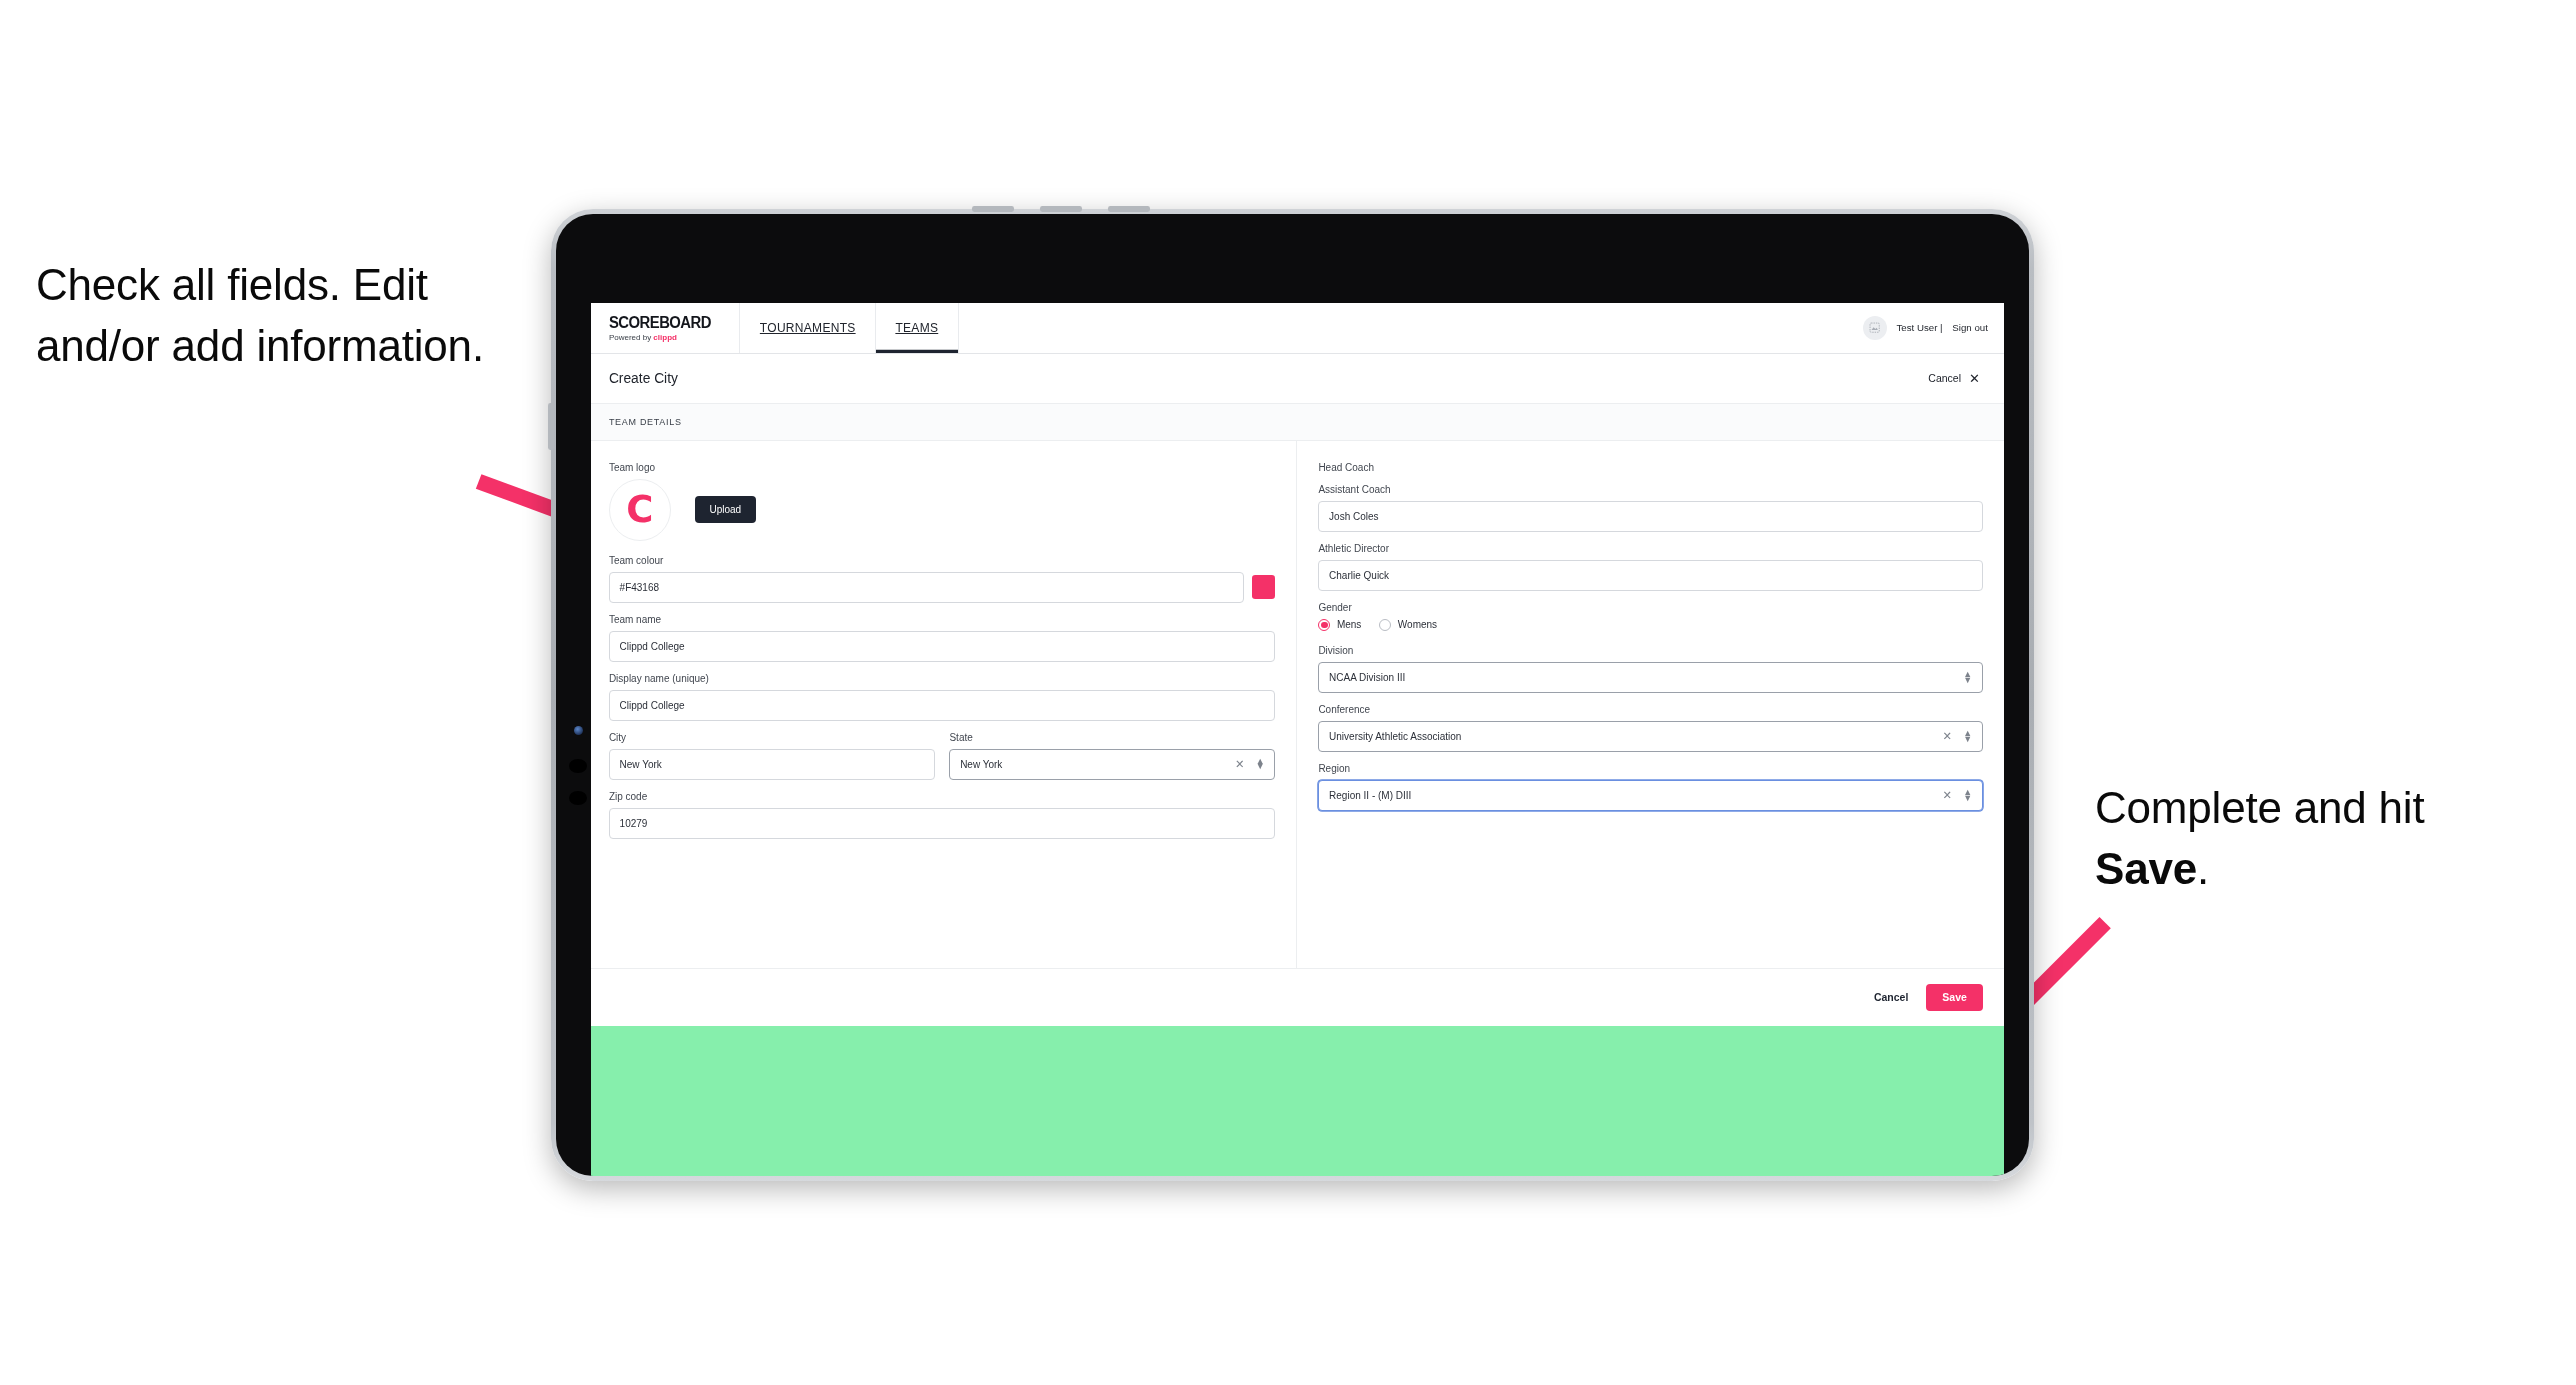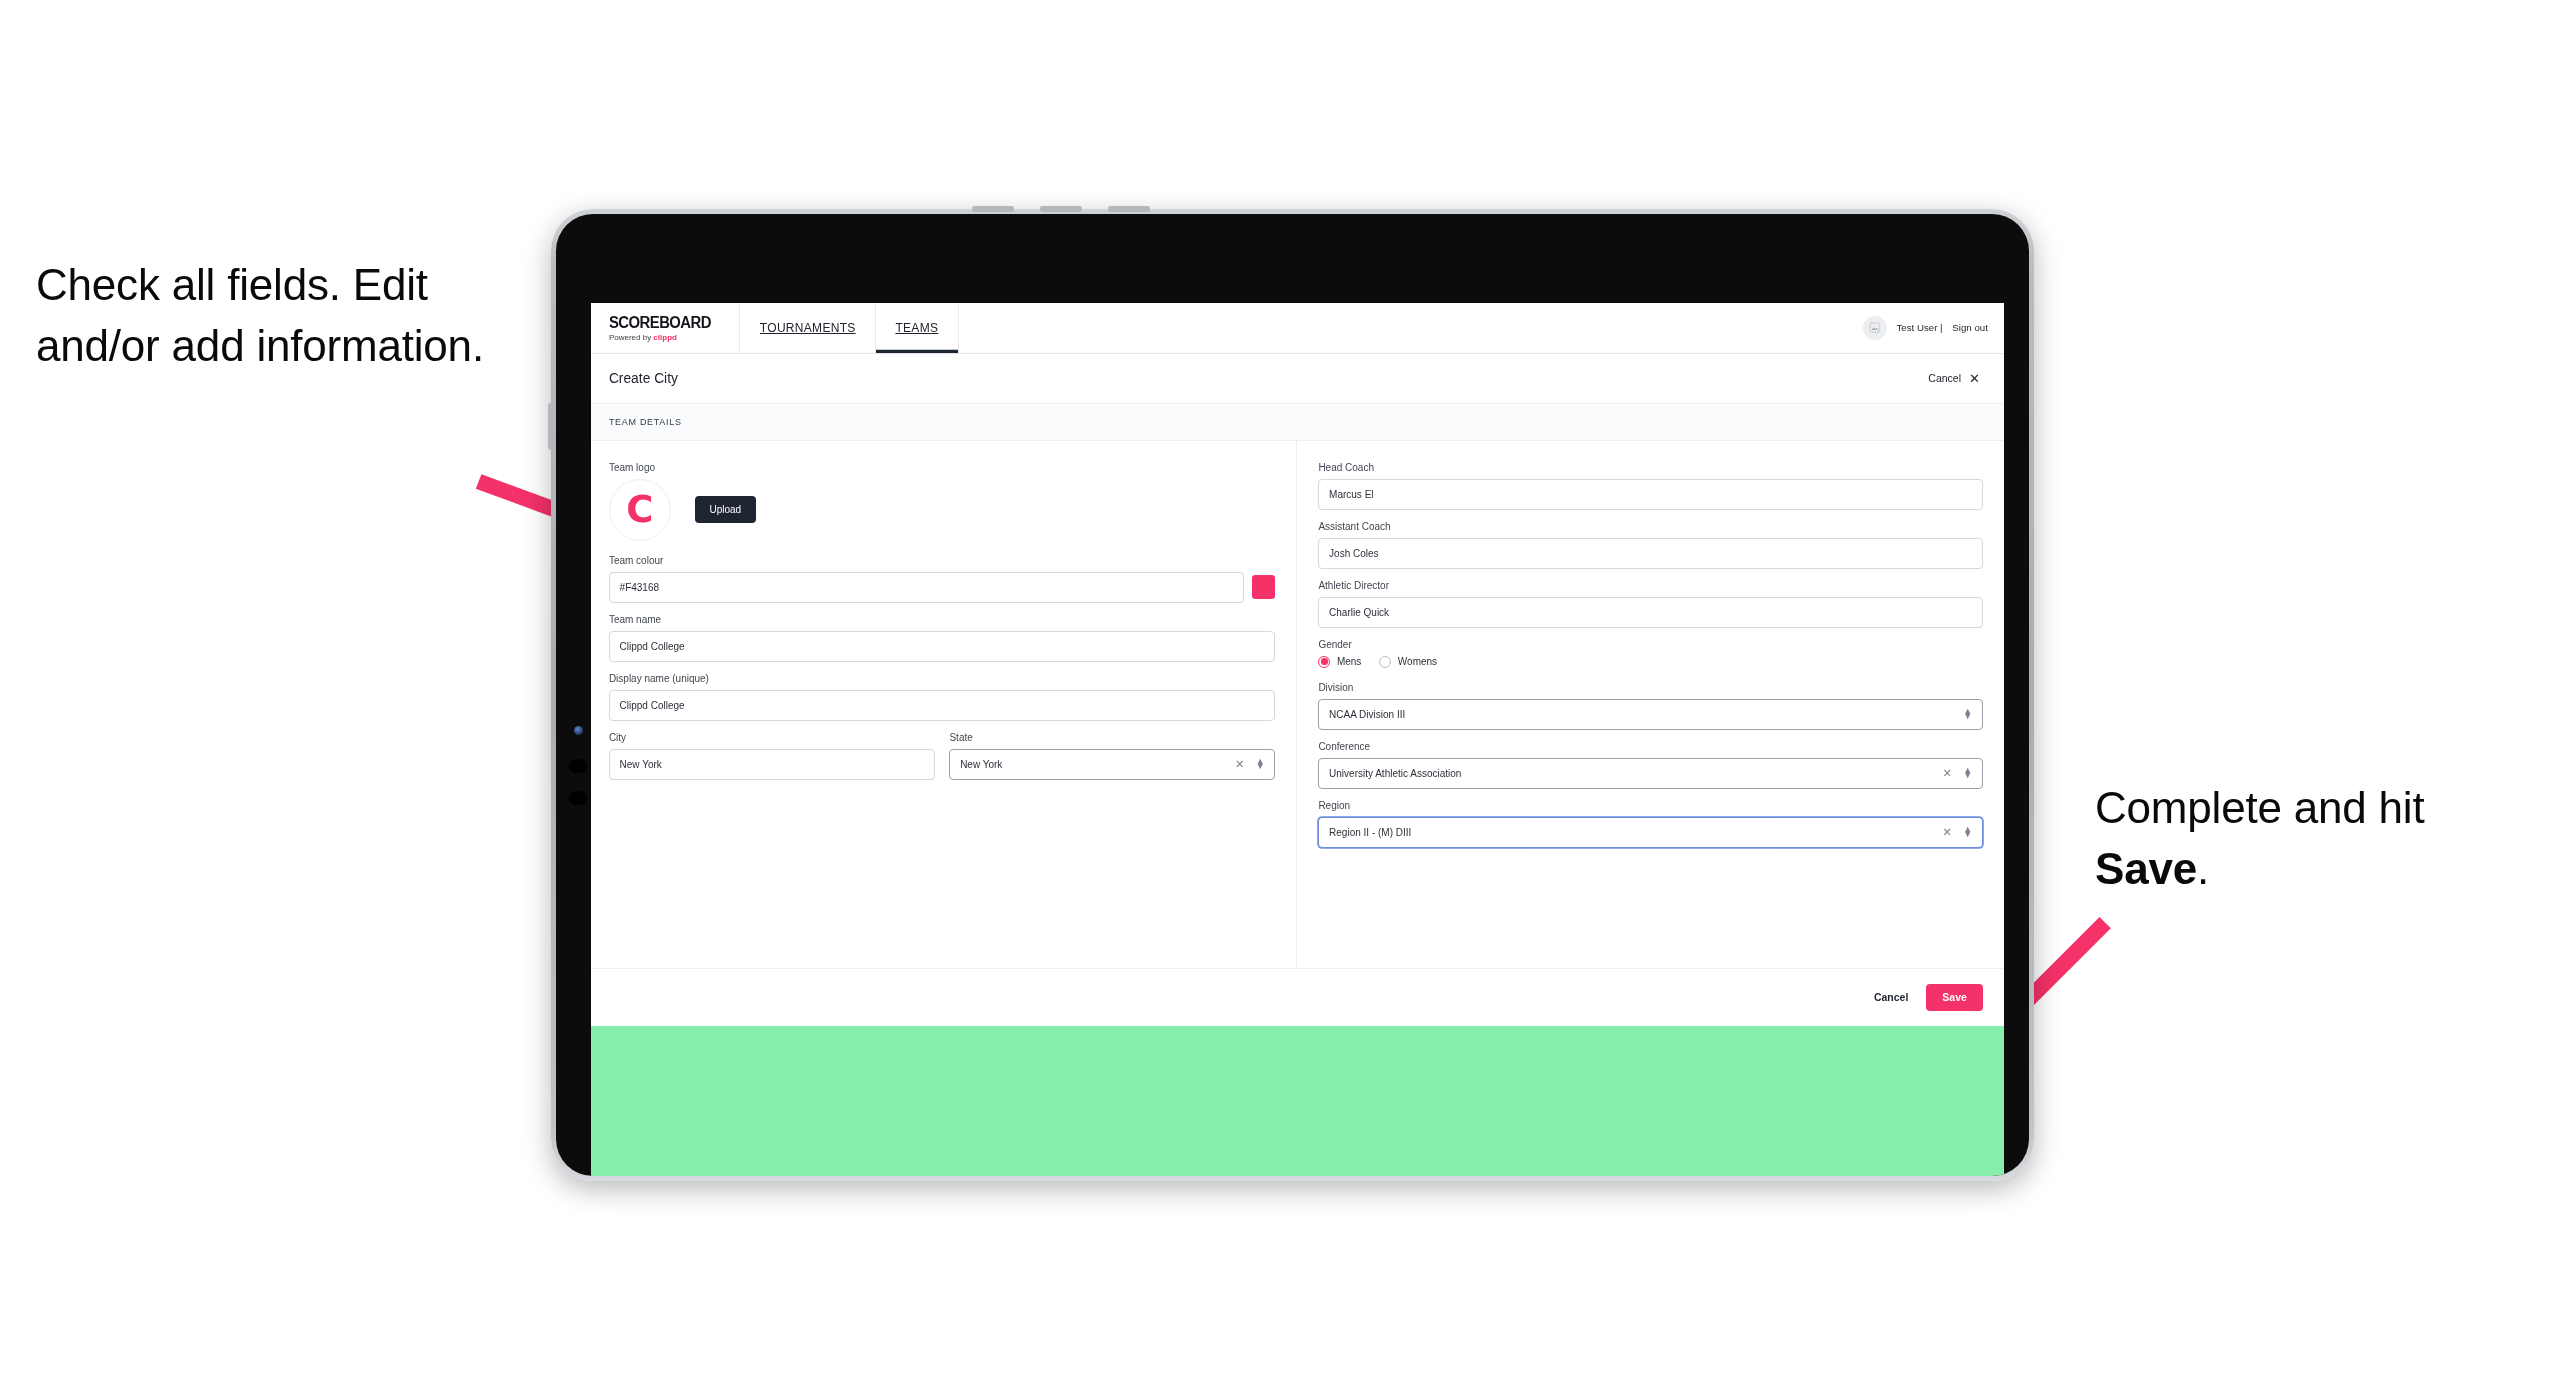--- a/index.html
+++ b/index.html
@@ -335,30 +335,33 @@
                     <span class="clear">✕</span>
                     <span class="chev">
                         <span>▲</span>
                         <span>▼</span>
                       </span>
                   </span>
                 </div>
               </div>
             </div>
 
+            <div class="field">
+              <span class="label">Zip code</span>
+              <div class="input">
+                <span class="val">10279</span>
+              </div>
+            </div>
 
           </div>
 
           <div class="col col-right">
 
             <div class="field">
               <span class="label">Head Coach</span>
-              <div class="input">
-                <span class="val">Marcus El</span>
-              </div>
             </div>
 
             <div class="field">
               <span class="label">Assistant Coach</span>
               <div class="input">
                 <span class="val">Josh Coles</span>
               </div>
             </div>
 
             <div class="field">

